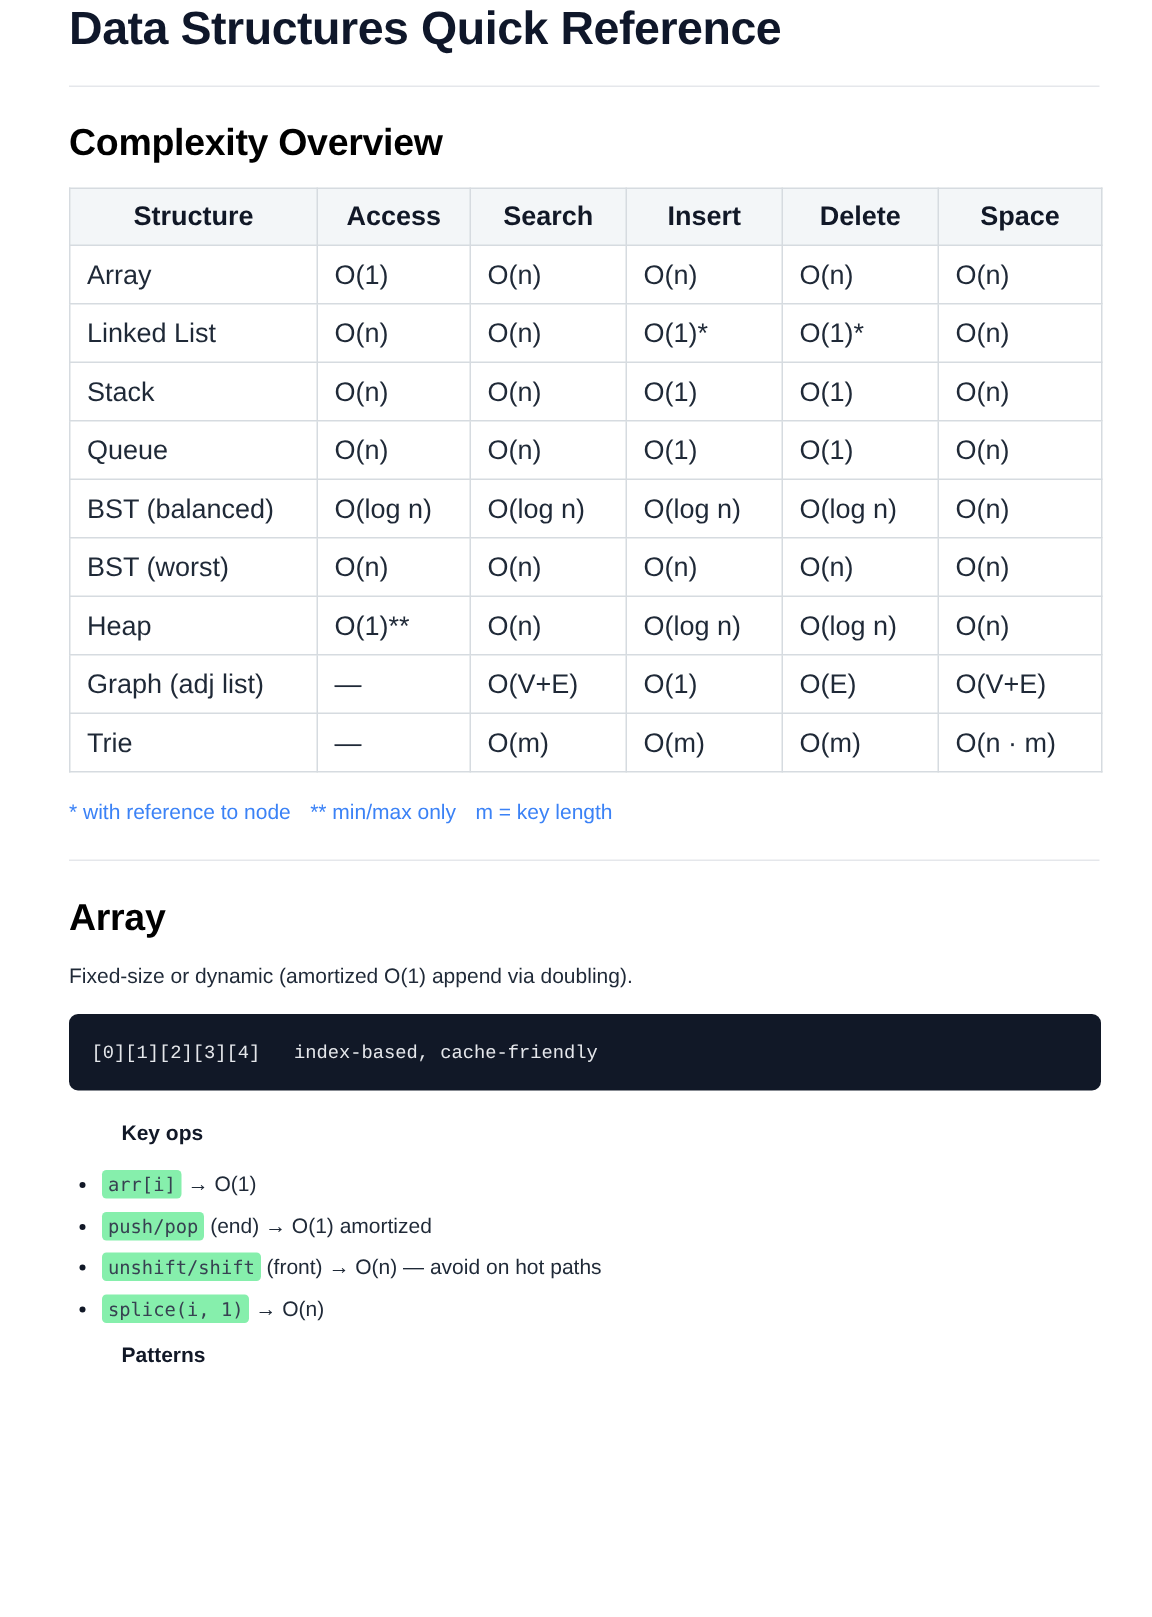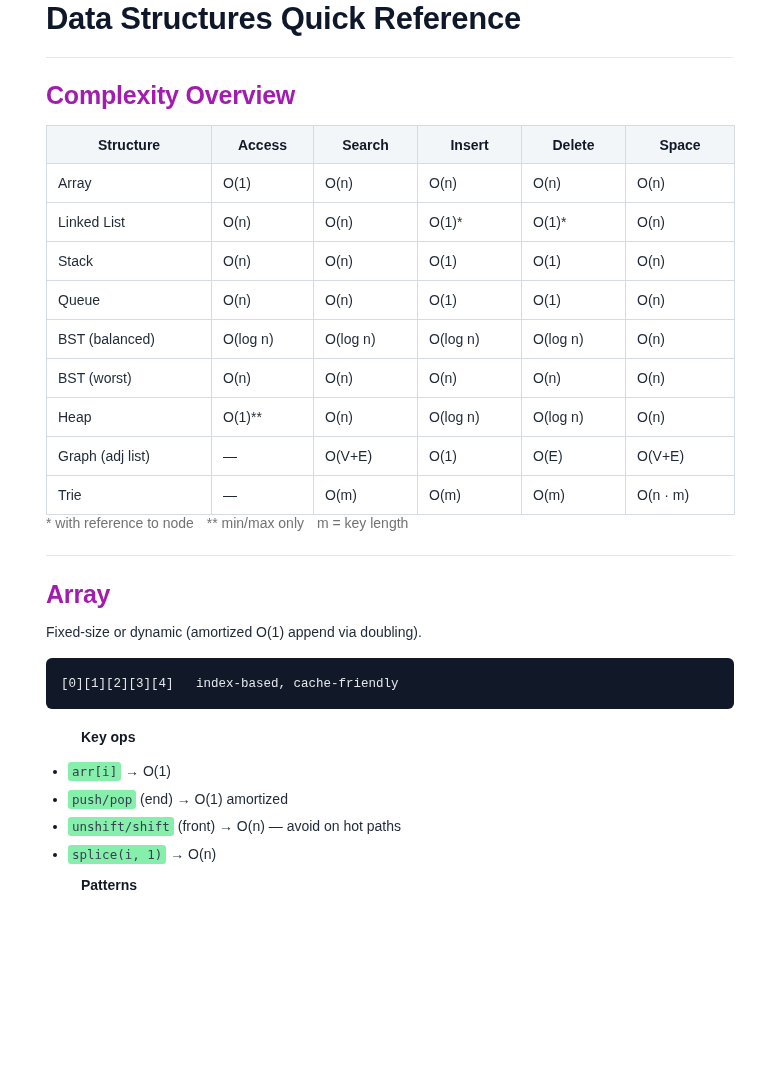--- a/index.html
+++ b/index.html
@@ -9,37 +9,37 @@
       color: #111827;
     }
     .page { position: relative; padding: 0 35px 0 46px; }
     h1 {
       margin: 0; 
       font-size: 31px; font-weight: 700; letter-spacing: -0.3px;
       color: #0f172a; line-height: 38px;
     }
     .rule { height: 1px; background: #e5e7eb; margin-top: 19px; width: 687px; }
     h2 {
-      margin: 0; font-size: 25px; font-weight: 700; color: #a21caf;
+      margin: 0; font-size: 25px; font-weight: 700; color: #000000;
       letter-spacing: -0.2px;
     }
     .h2-complexity { margin-top: 21px; line-height: 32px; }
     table {
       border-collapse: collapse; margin-top: 14px; width: 688px;
-      font-size: 14px; table-layout: fixed;
+      font-size: 18px; table-layout: fixed;
     }
     th, td {
       border: 1px solid #d6dbe0; height: 38px; padding: 0 11px;
       text-align: left; color: #1f2937;
     }
     th {
       background: #f3f6f8; font-weight: 700; text-align: center;
       color: #111827; height: 37px;
     }
-    .footnote { font-size: 14px; color: #737373; }
+    .footnote { margin-top: 18px; font-size: 14px; color: #3b82f6; }
     .footnote span { margin-right: 9px; }
     .rule2 { height: 1px; background: #e5e7eb; margin-top: 24px; width: 687px; }
     .h2-array { margin-top: 22px; line-height: 32px; }
     .desc { margin-top: 14px; font-size: 14px; color: #1f2937; }
     .codeblock {
       margin-top: 18px; width: 688px; height: 51px; box-sizing: border-box;
       background: #111827; border-radius: 6px; padding: 0 15px;
       display: flex; align-items: center;
       font-family: Liberation Mono, monospace;
       font-size: 12.5px; color: #e5e7eb; white-space: pre;

